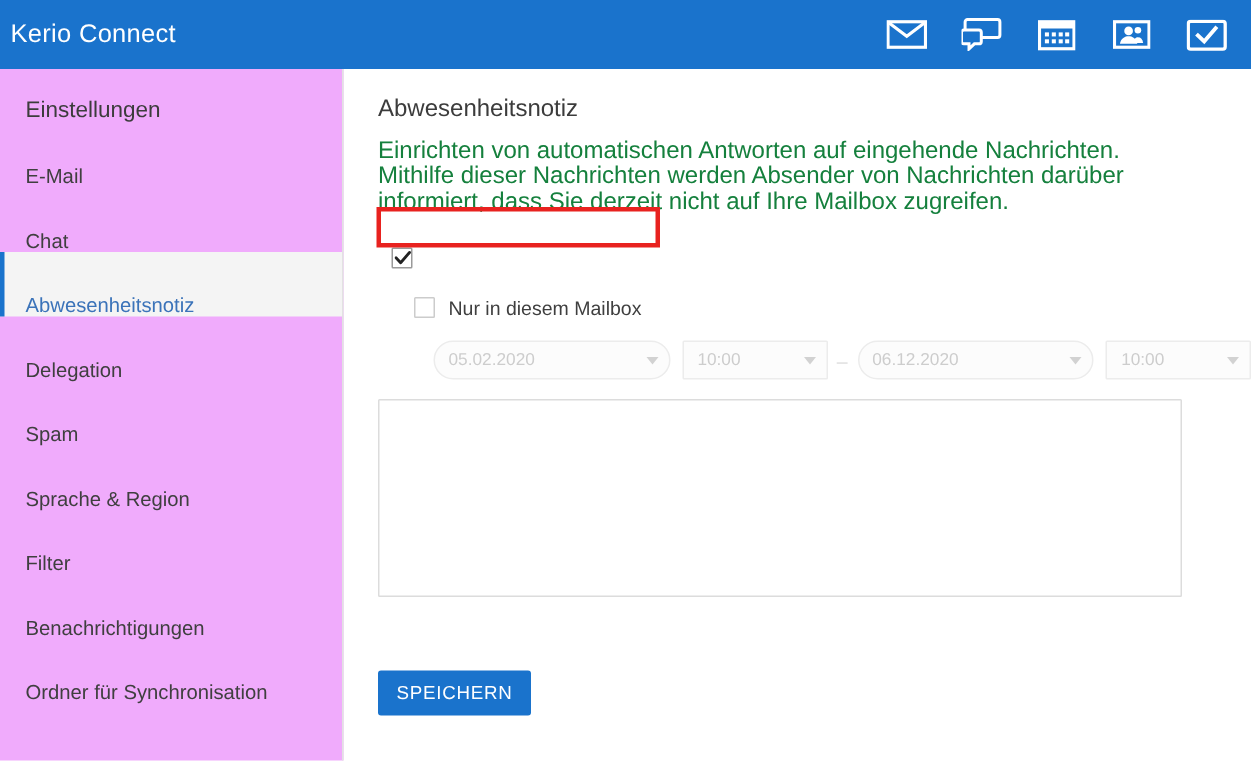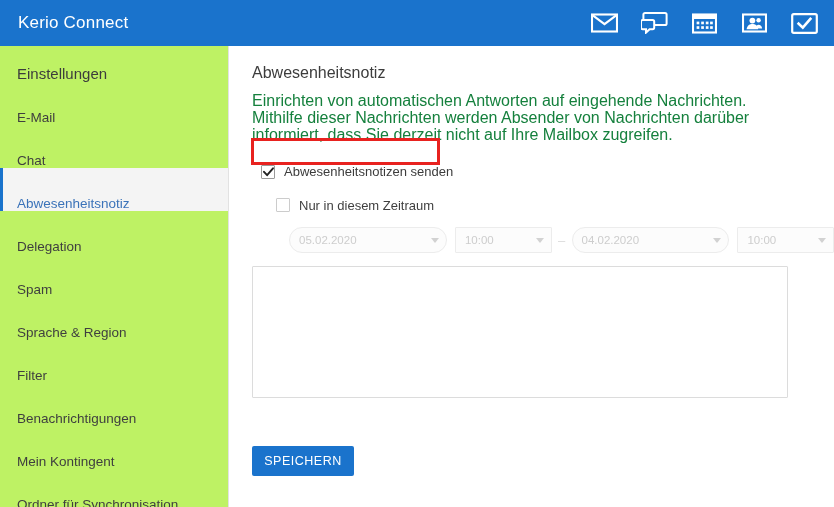--- a/index.html
+++ b/index.html
@@ -30,21 +30,21 @@
     height: 46px;
     background: #1a73cc;
     display: flex;
     align-items: center;
     justify-content: space-between;
   }
   .brand {
     font-size: 17px;
     color: #ffffff;
     letter-spacing: .2px;
-    padding-left: 18px;
+    padding-left: 7px;
     white-space: nowrap;
   }
   .topbar-icons {
     display: flex;
     align-items: center;
     gap: 20px;
     padding-right: 15px;
   }
   .tb-icon {
     width: 30px;
@@ -55,21 +55,21 @@
     cursor: pointer;
   }
   .tb-icon svg { display: block; }
 
   
   .sidebar {
     position: absolute;
     left: 0; top: 46px;
     width: 229px;
     height: 461px;
-    background: #bef264;
+    background: #f0abfc;
     border-right: 1px solid #e2e2e2;
     box-sizing: border-box;
     overflow: hidden;
   }
   .side-title {
     font-size: 15px;
     color: #3c3c3c;
     padding: 19px 0 0 17px;
     height: 30px;
     box-sizing: border-box;
@@ -331,60 +331,56 @@
       <div class="side-item">
         <span>Sprache &amp; Region</span>
       </div>
       <div class="side-item">
         <span>Filter</span>
       </div>
       <div class="side-item">
         <span>Benachrichtigungen</span>
       </div>
       <div class="side-item">
-        <span>Mein Kontingent</span>
-      </div>
-      <div class="side-item">
         <span>Ordner für Synchronisation</span>
       </div>
     </div>
   </div>
 
   <div class="content">
 
     <h1 class="page-title">Abwesenheitsnotiz</h1>
     <p class="page-desc">Einrichten von automatischen Antworten auf eingehende Nachrichten. Mithilfe dieser Nachrichten werden Absender von Nachrichten darüber informiert, dass Sie derzeit nicht auf Ihre Mailbox zugreifen.</p>
 
     <div class="cb-row cb-row-main">
       <span class="cbox">
         <svg width="11" height="10" viewBox="0 0 11 10" aria-hidden="true">
           <path d="M1 4.8 L4.1 8.2 L10 1.3" fill="none" stroke="#222222" stroke-width="1.9" stroke-linecap="round" stroke-linejoin="round"></path>
         </svg>
       </span>
-      <span class="cb-label">Abwesenheitsnotizen senden</span>
     </div>
 
     <div class="cb-row cb-row-sub">
       <span class="cbox light"></span>
-      <span class="cb-label sub">Nur in diesem Zeitraum</span>
+      <span class="cb-label sub">Nur in diesem Mailbox</span>
     </div>
 
     <div class="dt-row">
       <div class="field date">
         <span>05.02.2020</span>
         <span class="caret"></span>
       </div>
       <div class="gap"></div>
       <div class="field time">
         <span>10:00</span>
         <span class="caret"></span>
       </div>
       <div class="dash">–</div>
       <div class="field date">
-        <span>04.02.2020</span>
+        <span>06.12.2020</span>
         <span class="caret"></span>
       </div>
       <div class="gap"></div>
       <div class="field time">
         <span>10:00</span>
         <span class="caret"></span>
       </div>
     </div>
 
     <textarea class="msgbox" placeholder="" style=""></textarea>

